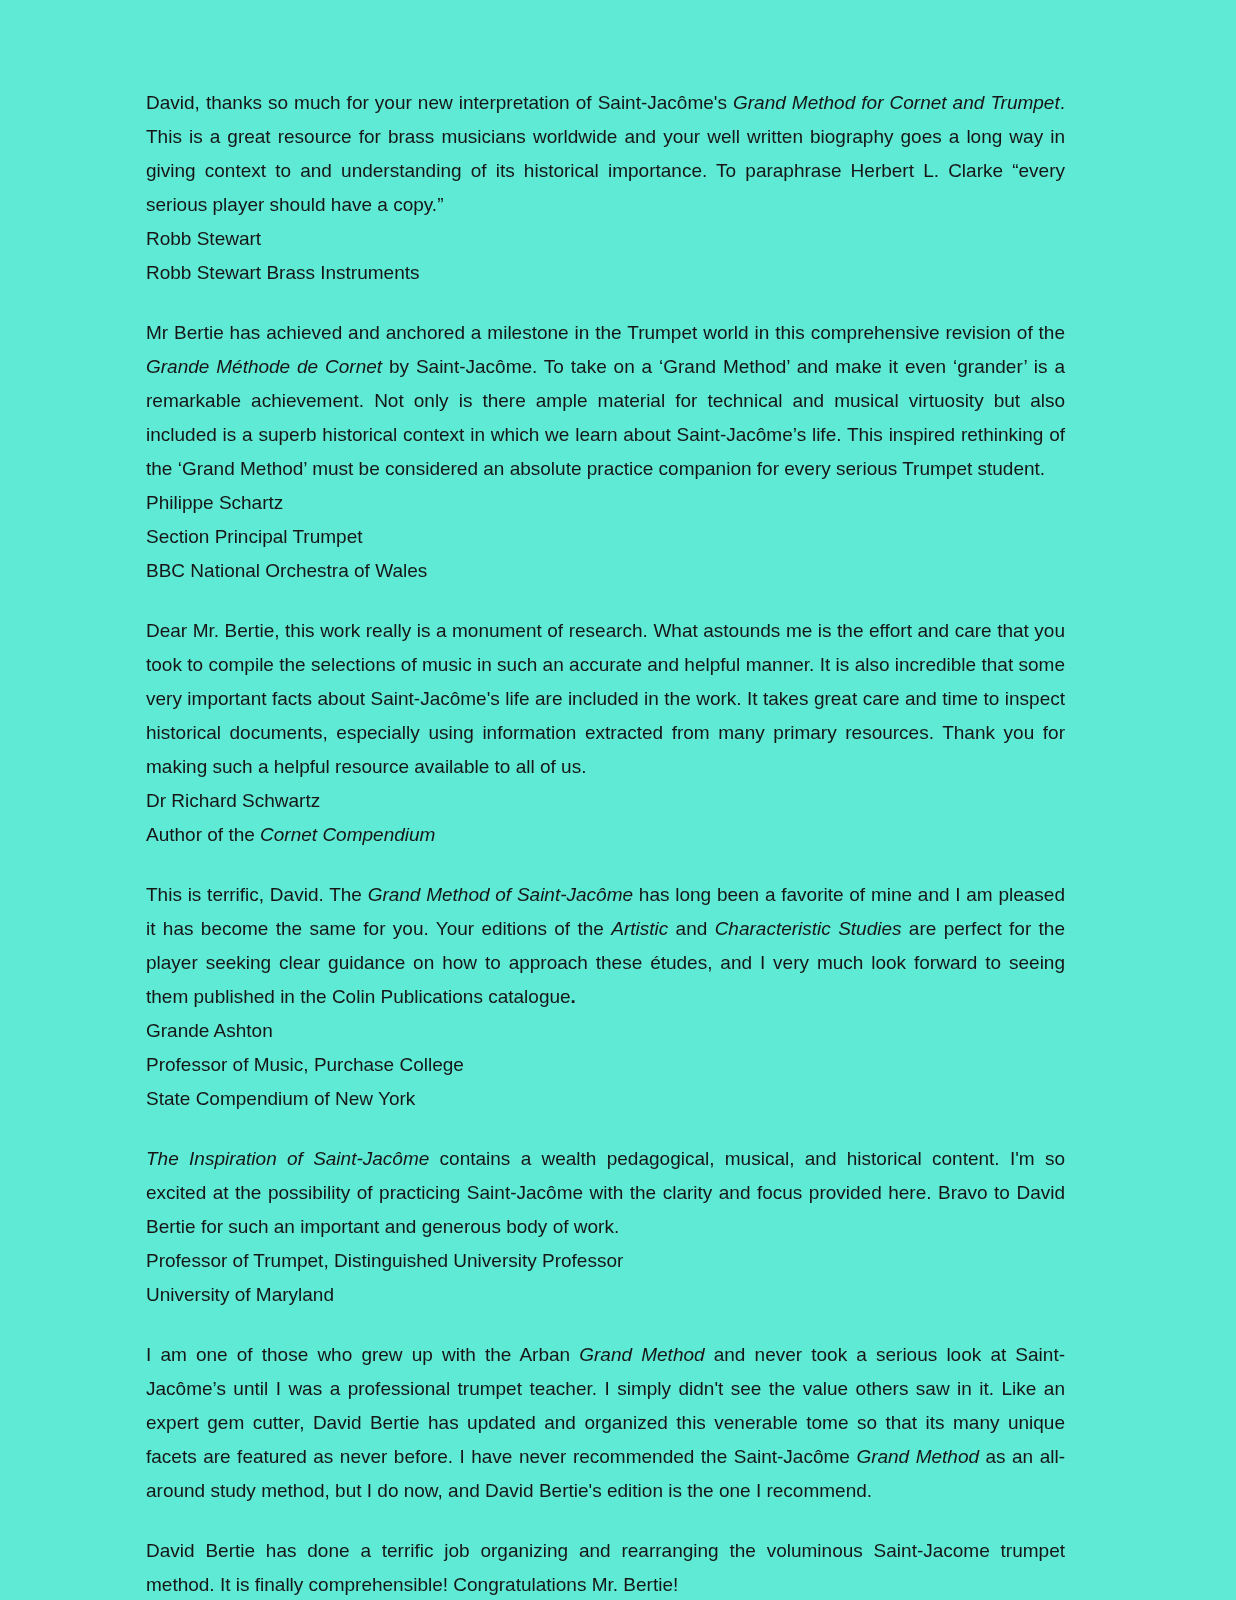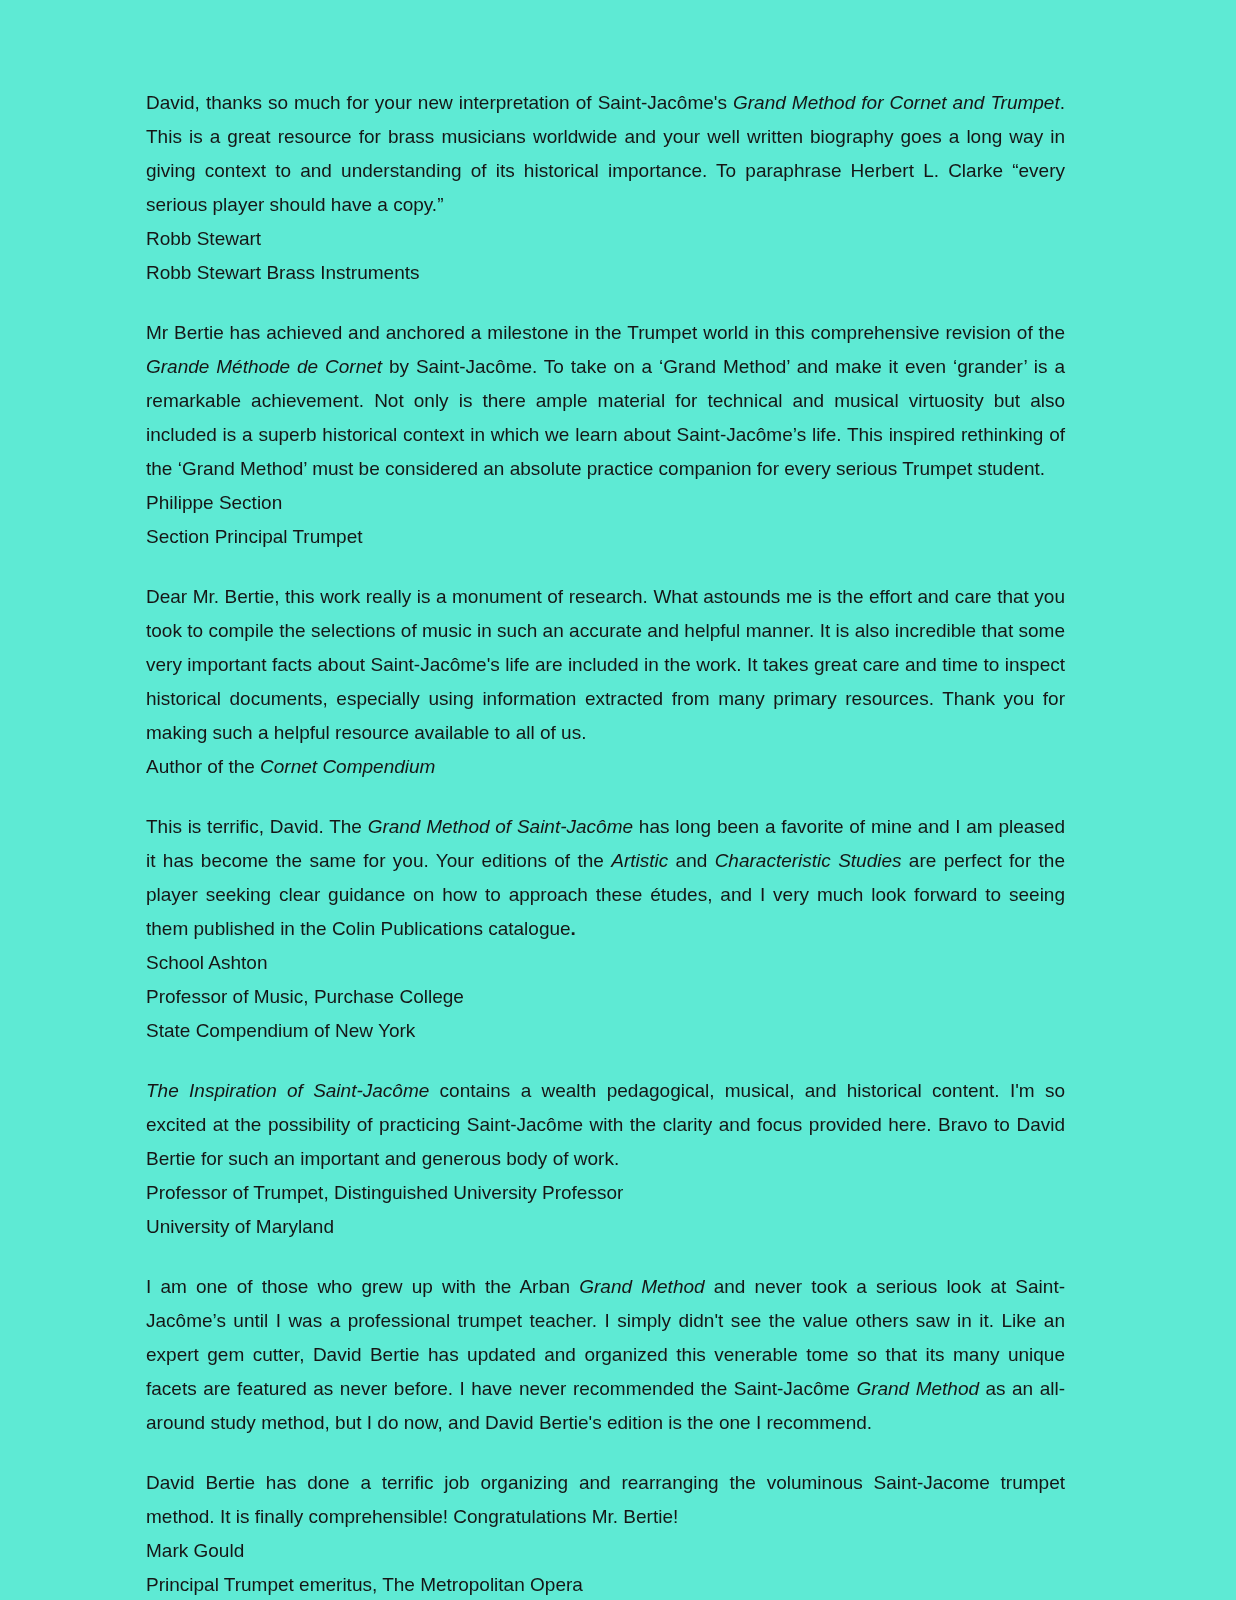--- a/index.html
+++ b/index.html
@@ -40,34 +40,36 @@
       <div class="testimonial">
         <p class="quote"><span>David, thanks so much for your new interpretation of Saint-Jacôme's </span><span class="italic">Grand Method for Cornet and Trumpet</span><span>. This is a great resource for brass musicians worldwide and your well written biography goes a long way in giving context to and understanding of its historical importance. To paraphrase Herbert L. Clarke “every serious player should have a copy.”</span></p>
         <div class="attribution">
           <div class="attribution-line"><span>Robb Stewart</span></div>
           <div class="attribution-line"><span>Robb Stewart Brass Instruments</span></div>
         </div>
       </div>
       <div class="testimonial">
         <p class="quote"><span>Mr Bertie has achieved and anchored a milestone in the Trumpet world in this comprehensive revision of the </span><span class="italic">Grande Méthode de Cornet</span><span> by Saint-Jacôme. To take on a ‘Grand Method’ and make it even ‘grander’ is a remarkable achievement. Not only is there ample material for technical and musical virtuosity but also included is a superb historical context in which we learn about Saint-Jacôme’s life. This inspired rethinking of the ‘Grand Method’ must be considered an absolute practice companion for every serious Trumpet student.</span></p>
         <div class="attribution">
-          <div class="attribution-line"><span>Philippe Section</span></div>
+          <div class="attribution-line"><span>Philippe Schartz</span></div>
           <div class="attribution-line"><span>Section Principal Trumpet</span></div>
+          <div class="attribution-line"><span>BBC National Orchestra of Wales</span></div>
         </div>
       </div>
       <div class="testimonial">
         <p class="quote"><span>Dear Mr. Bertie, this work really is a monument of research. What astounds me is the effort and care that you took to compile the selections of music in such an accurate and helpful manner. It is also incredible that some very important facts about Saint-Jacôme's life are included in the work. It takes great care and time to inspect historical documents, especially using information extracted from many primary resources. Thank you for making such a helpful resource available to all of us.</span></p>
         <div class="attribution">
+          <div class="attribution-line"><span>Dr Richard Schwartz</span></div>
           <div class="attribution-line"><span>Author of the </span><span class="italic">Cornet Compendium</span></div>
         </div>
       </div>
       <div class="testimonial">
         <p class="quote"><span>This is terrific, David. The </span><span class="italic">Grand Method of Saint-Jacôme</span><span> has long been a favorite of mine and I am pleased it has become the same for you. Your editions of the </span><span class="italic">Artistic</span><span> and </span><span class="italic">Characteristic Studies</span><span> are perfect for the player seeking clear guidance on how to approach these études, and I very much look forward to seeing them published in the Colin Publications catalogue</span><span class="bold">.</span></p>
         <div class="attribution">
-          <div class="attribution-line"><span>School Ashton</span></div>
+          <div class="attribution-line"><span>Grande Ashton</span></div>
           <div class="attribution-line"><span>Professor of Music, Purchase College</span></div>
           <div class="attribution-line"><span>State Compendium of New York</span></div>
         </div>
       </div>
       <div class="testimonial">
         <p class="quote"><span class="italic">The Inspiration of Saint-Jacôme</span><span> contains a wealth pedagogical, musical, and historical content. I'm so excited at the possibility of practicing Saint-Jacôme with the clarity and focus provided here. Bravo to David Bertie for such an important and generous body of work.</span></p>
         <div class="attribution">
           <div class="attribution-line"><span>Professor of Trumpet, Distinguished University Professor</span></div>
           <div class="attribution-line"><span>University of Maryland</span></div>
         </div>

